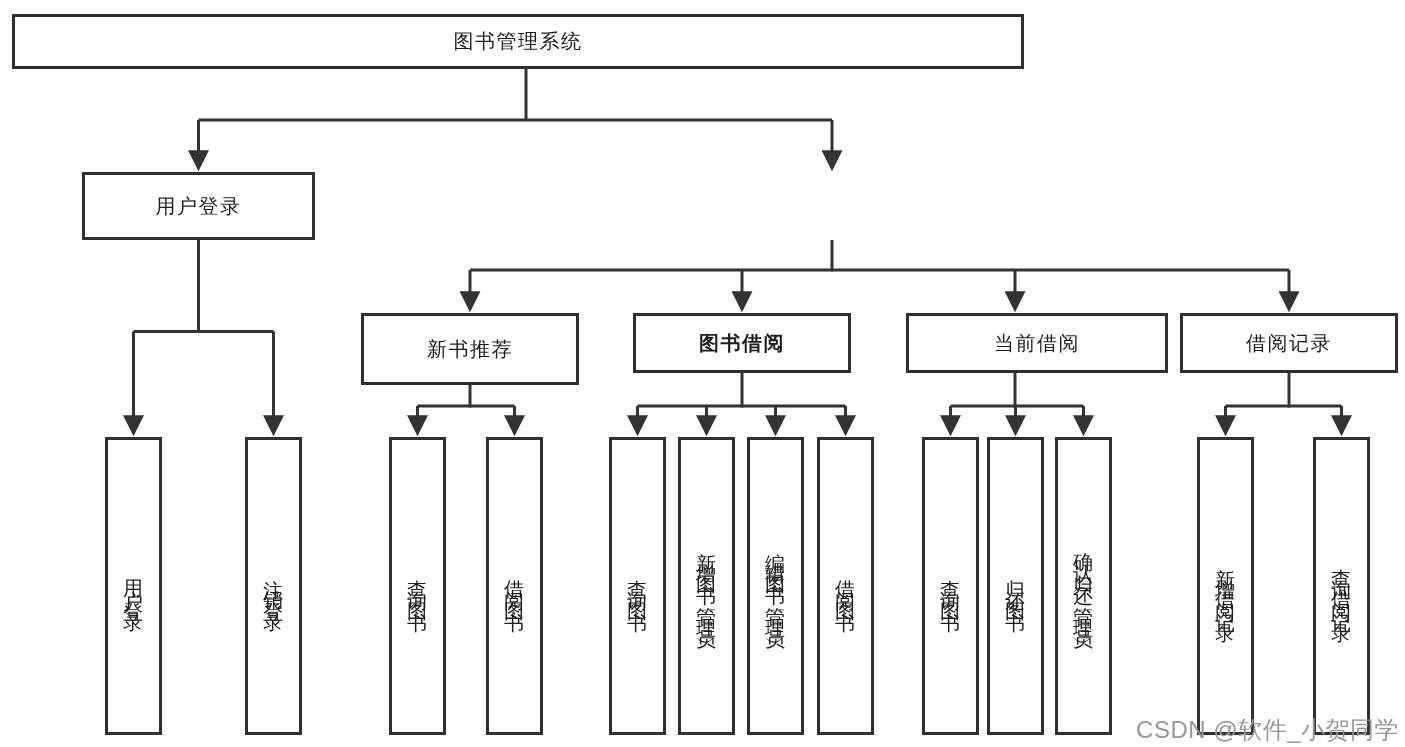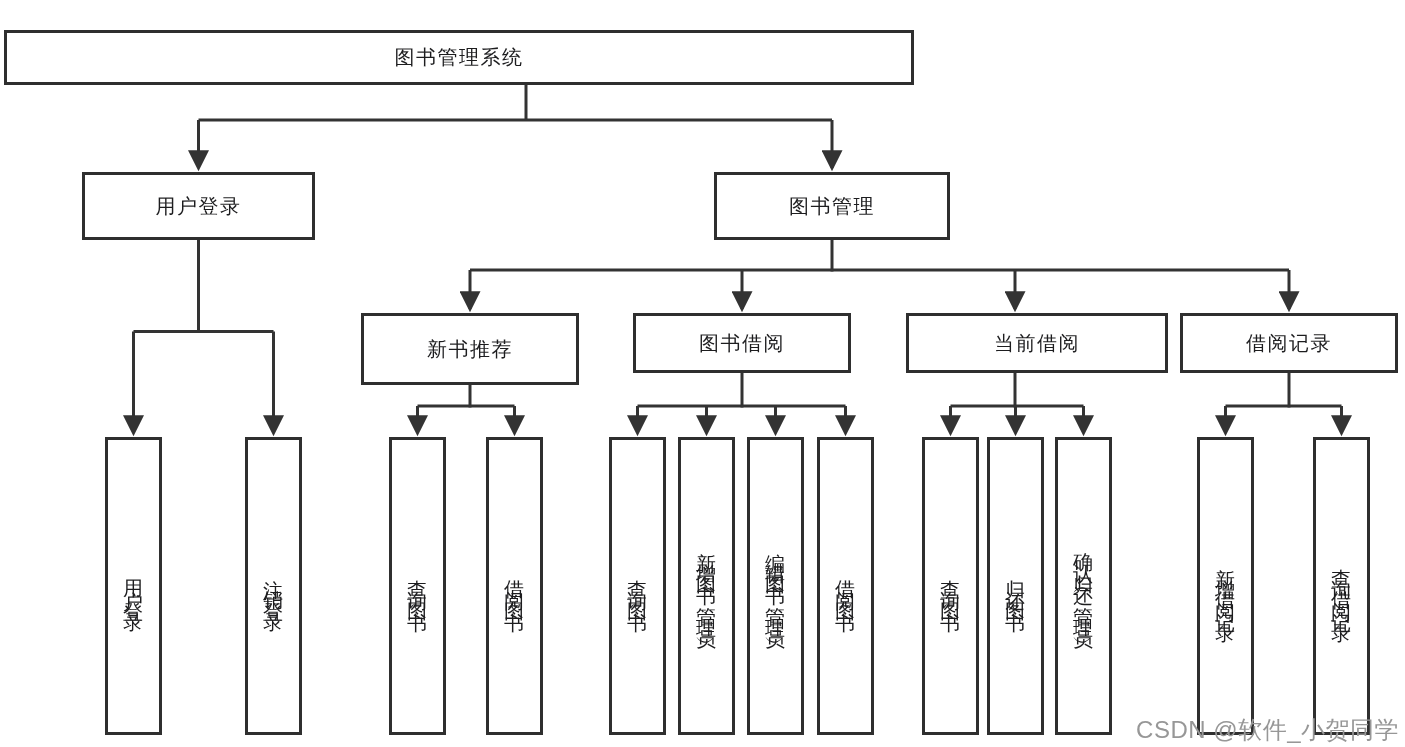--- a/index.html
+++ b/index.html
@@ -108,27 +108,26 @@
     </g>
 
     <g>
       <path d="M1289,373 V407.5"></path>
       <path d="M1225.5,406 H1341.5"></path>
       <path d="M1225.5,406 V433" marker-end="url(#arrow)"></path>
       <path d="M1341.5,406 V433" marker-end="url(#arrow)"></path>
     </g>
   </svg>
 
-  <div class="box h-box" style="left:4px;top:14px;width:910px;height:55px;margin-top:16px;">图书管理系统</div>
+  <div class="box h-box" style="left:12px;top:14px;width:1012px;height:55px;">图书管理系统</div>
 
   <div class="box h-box" style="left:82px;top:172px;width:233px;height:68px;">用户登录</div>
-  <div class="box h-box" style="left:714px;top:172px;width:236px;height:68px;">图书管理</div>
 
   <div class="box h-box" style="left:361px;top:313px;width:218px;height:72px;">新书推荐</div>
-  <div class="box h-box" style="left:633px;top:313px;width:218px;height:60px;">图书借阅</div>
+  <div class="box h-box" style="left:633px;top:313px;width:218px;height:60px;font-weight:bold;">图书借阅</div>
   <div class="box h-box" style="left:906px;top:313px;width:262px;height:60px;">当前借阅</div>
   <div class="box h-box" style="left:1180px;top:313px;width:218px;height:60px;">借阅记录</div>
 
   <div class="box v-box" style="left:105px;top:437px;width:57px;height:298px;">用户登录</div>
   <div class="box v-box" style="left:245px;top:437px;width:57px;height:298px;">注销登录</div>
 
   <div class="box v-box" style="left:389px;top:437px;width:57px;height:298px;">查询图书</div>
   <div class="box v-box" style="left:486px;top:437px;width:57px;height:298px;">借阅图书</div>
 
   <div class="box v-box" style="left:609px;top:437px;width:57px;height:298px;">查询图书</div>

